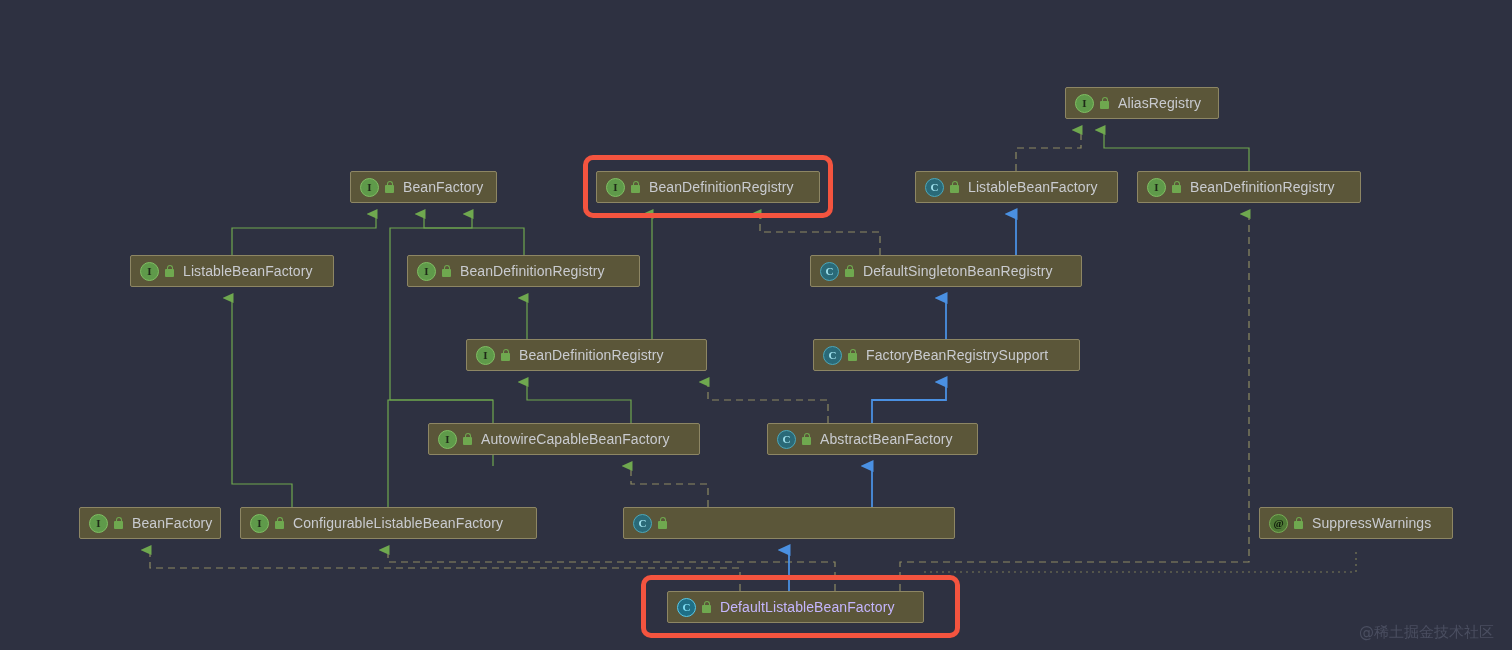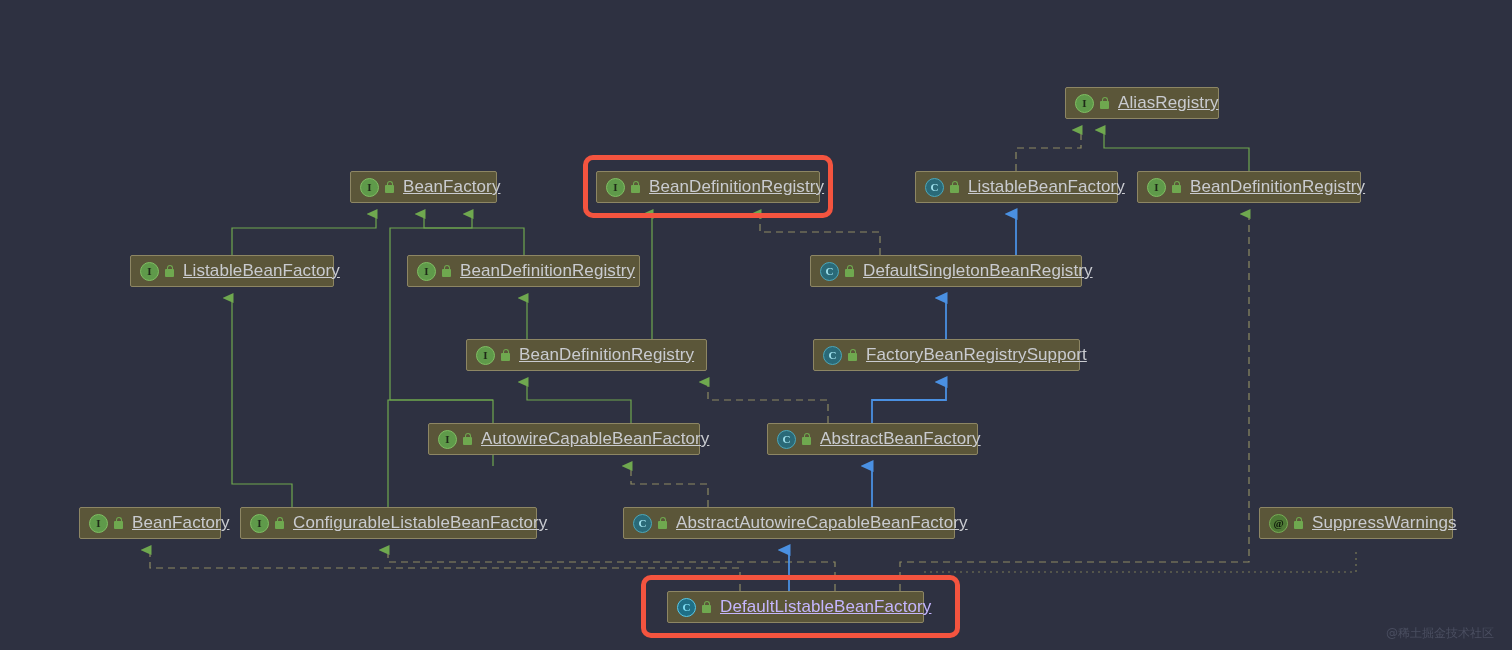--- a/index.html
+++ b/index.html
@@ -45,41 +45,40 @@
   .lock:before{
     content:"";position:absolute;left:1px;top:4px;width:9px;height:8px;
     background:#6fa84f;border-radius:1px;
   }
   .lock:after{
     content:"";position:absolute;left:3px;top:0px;width:6px;height:6px;
     border:1.5px solid #6fa84f;border-bottom:none;border-radius:3px 3px 0 0;
     box-sizing:border-box;
   }
   .node .label{
-    font-size:17px;
+    font-size:14px;
     color:#c9cbd0;
     letter-spacing:.1px;
-    text-decoration:underline;
   }
   .node.focus .label{color:#c4b5fd;}
 
   .hl{
     position:absolute;
     border:5px solid #f4543f;
     border-radius:10px;
     box-sizing:border-box;
     z-index:8;
     pointer-events:none;
   }
 
   #watermark{
     position:absolute;
     right:18px;bottom:8px;
     color:#4a4e60;
-    font-size:12px;
+    font-size:15px;
     z-index:9;
     font-family:"DejaVu Sans",sans-serif;
   }
 </style>
 </head>
 <body>
 
 <div id="canvas">
 
   <svg id="edges" viewBox="0 0 1512 650" xmlns="http://www.w3.org/2000/svg">
@@ -205,21 +204,20 @@
         <span class="label">BeanFactory</span>
       </div>
       <div class="node" style="left: 240px; top: 507px; width: 297px;">
         <span class="badge iface">I</span>
         <span class="lock"></span>
         <span class="label">ConfigurableListableBeanFactory</span>
       </div>
       <div class="node" style="left: 623px; top: 507px; width: 332px;">
         <span class="badge cls">C</span>
         <span class="lock"></span>
-        <span class="label">AbstractAutowireCapableBeanFactory</span>
       </div>
       <div class="node" style="left: 1259px; top: 507px; width: 194px;">
         <span class="badge anno">@</span>
         <span class="lock"></span>
         <span class="label">SuppressWarnings</span>
       </div>
       <div class="node focus" style="left: 667px; top: 591px; width: 257px;">
         <span class="badge cls-focus">C</span>
         <span class="lock"></span>
         <span class="label">DefaultListableBeanFactory</span>

